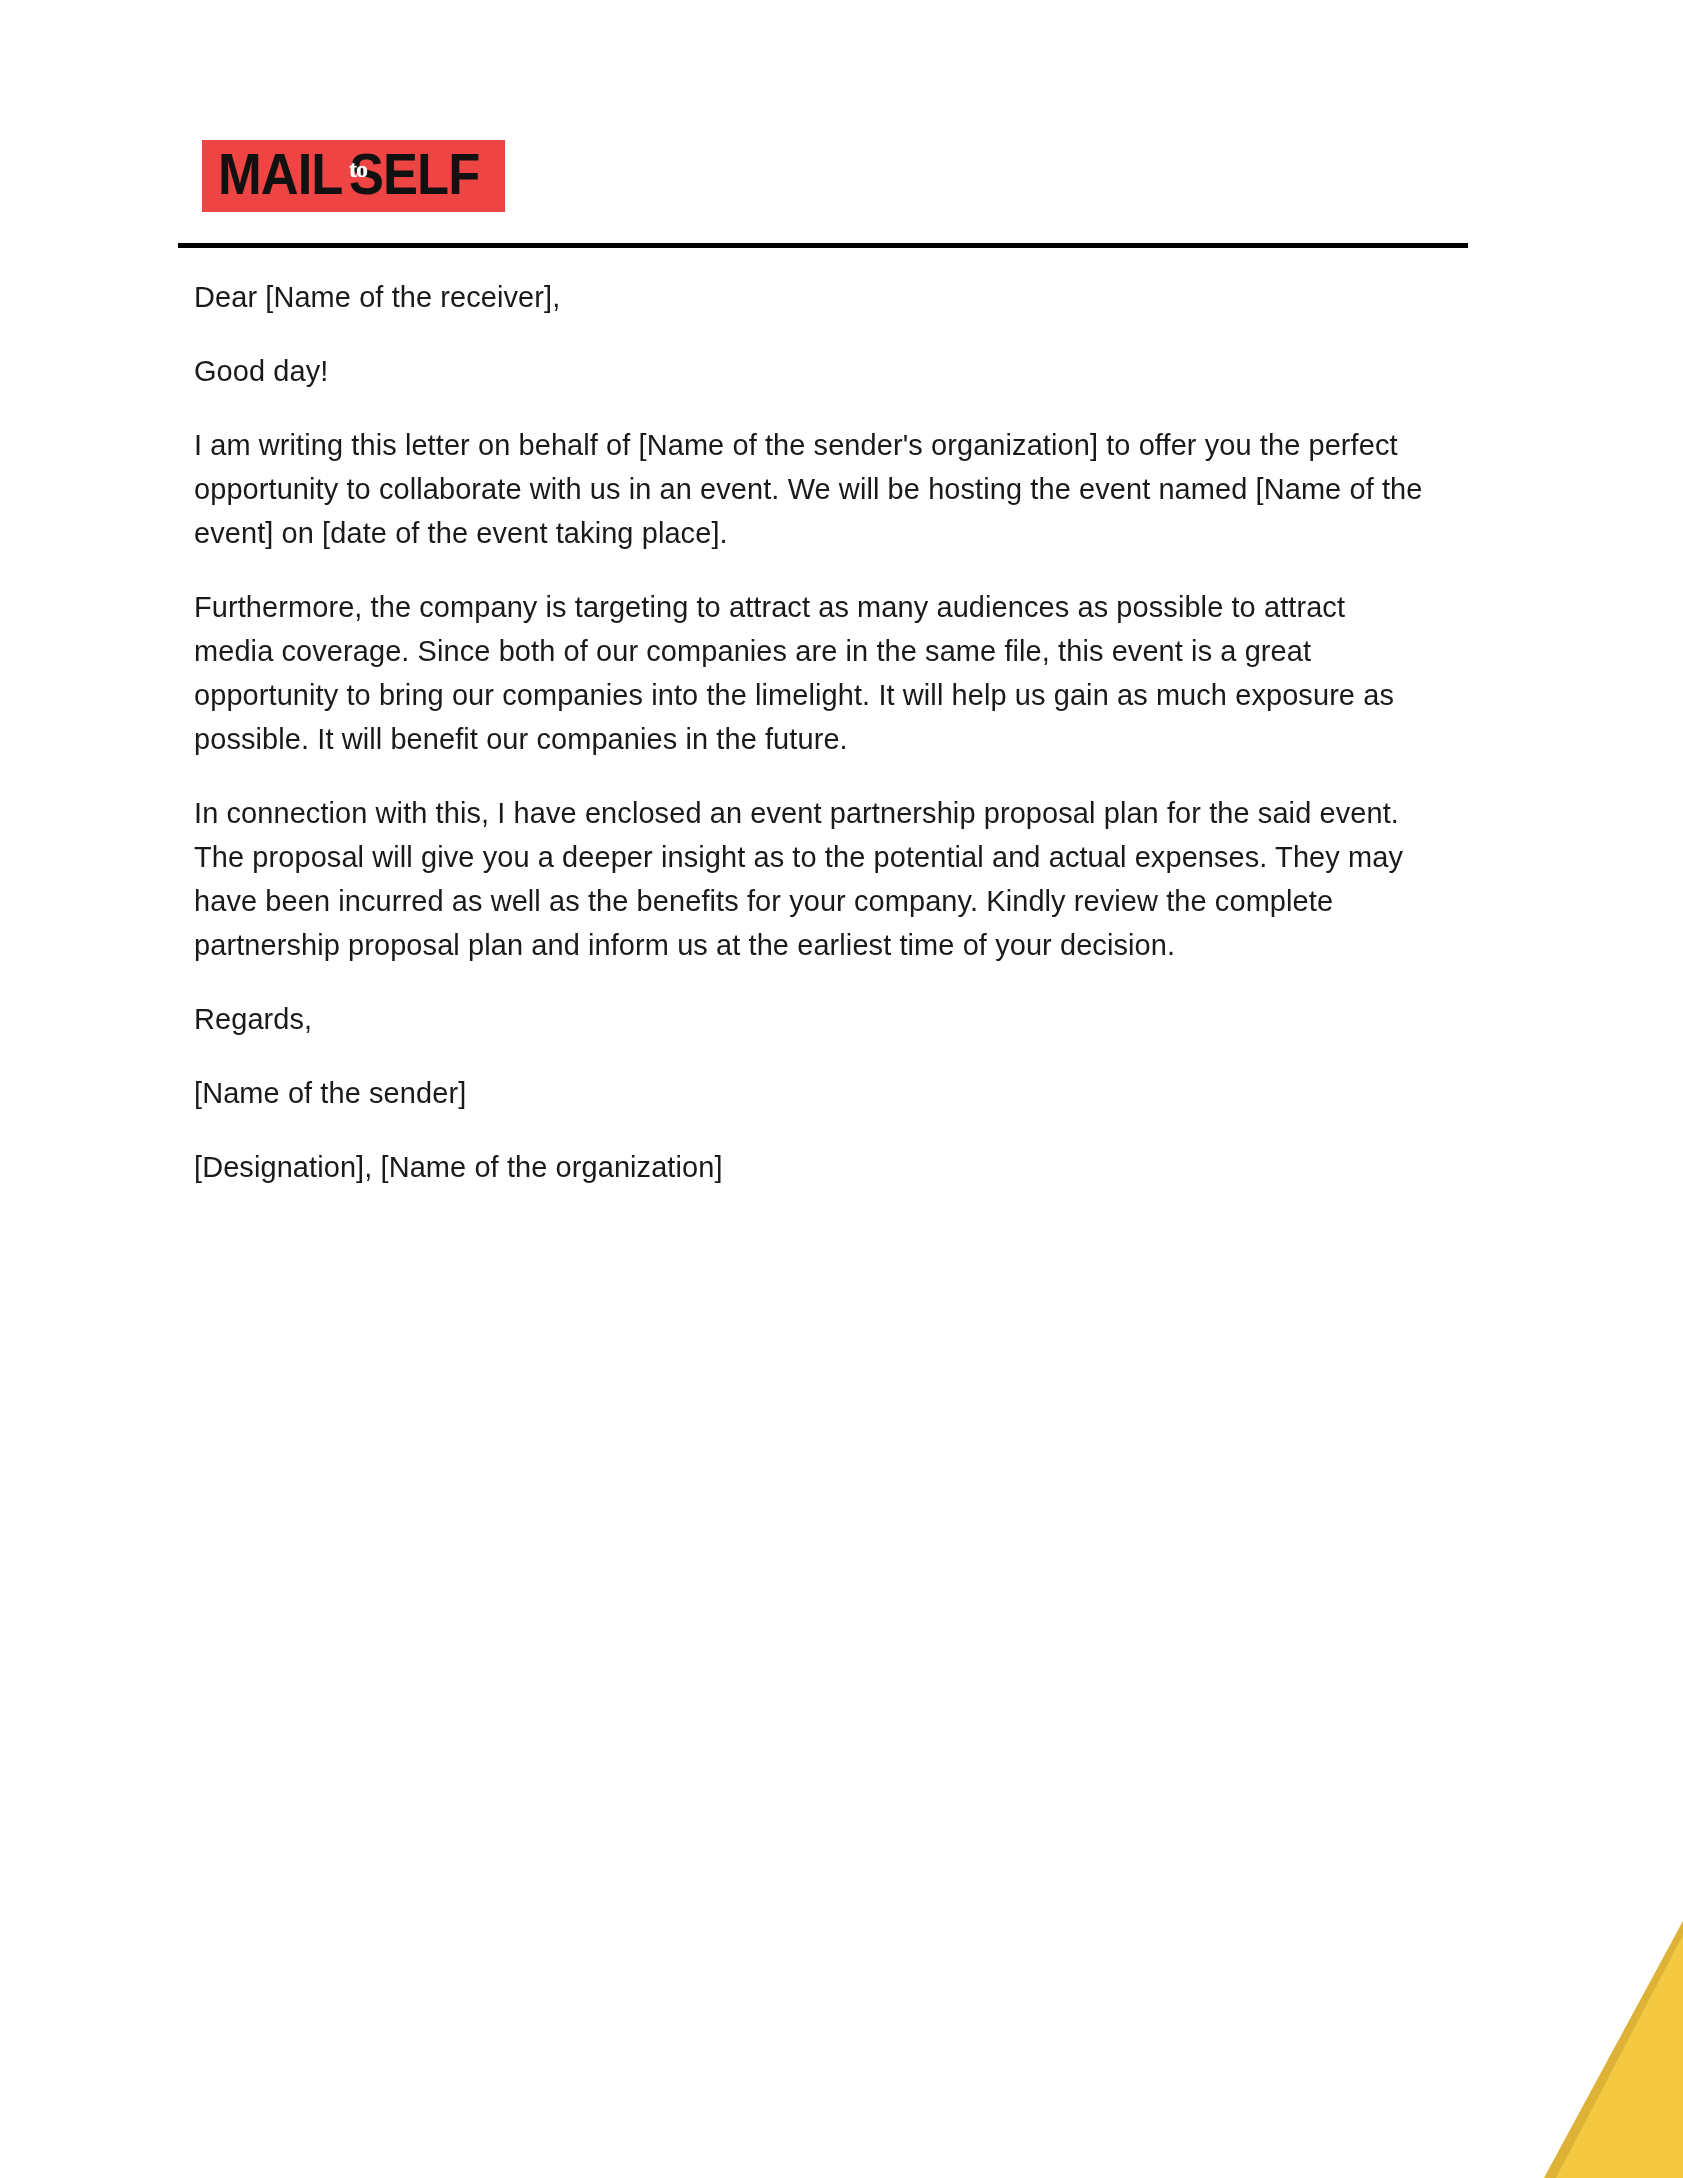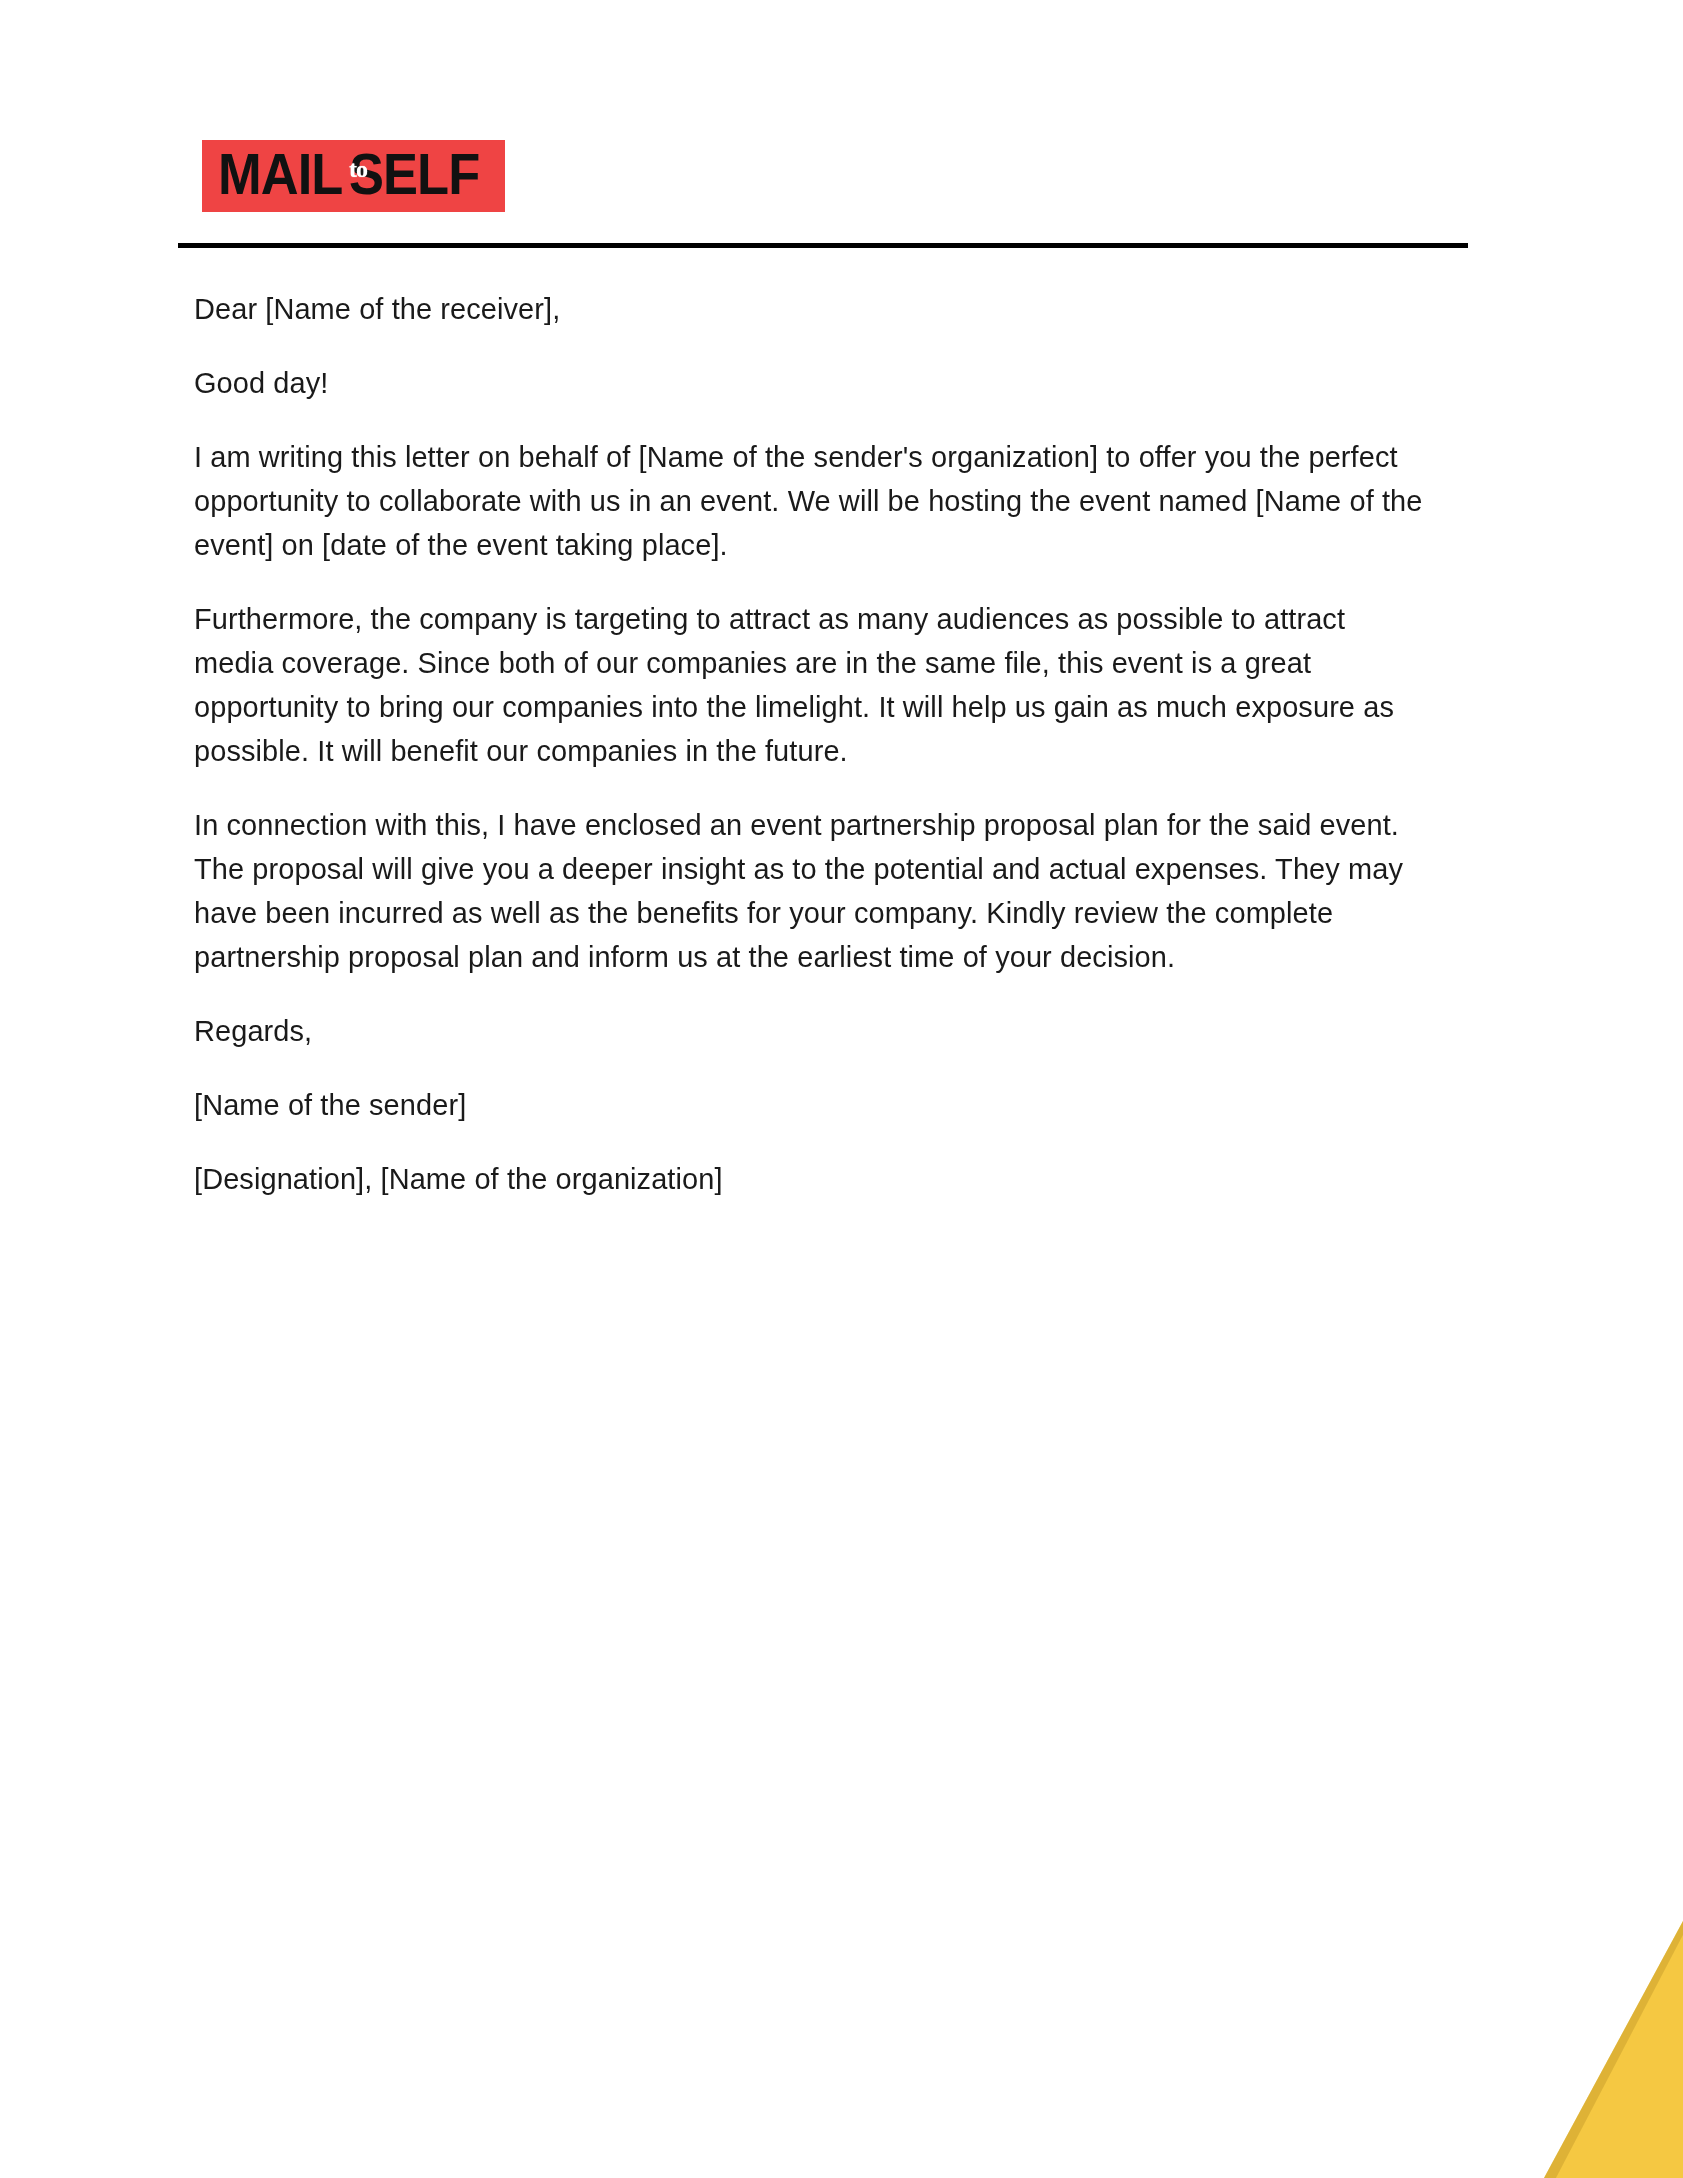--- a/index.html
+++ b/index.html
@@ -77,21 +77,21 @@
     top: 243px;
     width: 1290px;
     height: 5px;
     background: #000000;
   }
 
   
   #letter-body {
     position: absolute;
     left: 194px;
-    top: 287px;
+    top: 275px;
     width: 1282px;
   }
 
   #letter-body p {
     margin: 0 0 30px 0;
     font-family: "Liberation Sans", "DejaVu Sans", sans-serif;
     font-size: 30px;
     line-height: 44px;
     color: #1a1a1a;
     letter-spacing: 0.1px;

